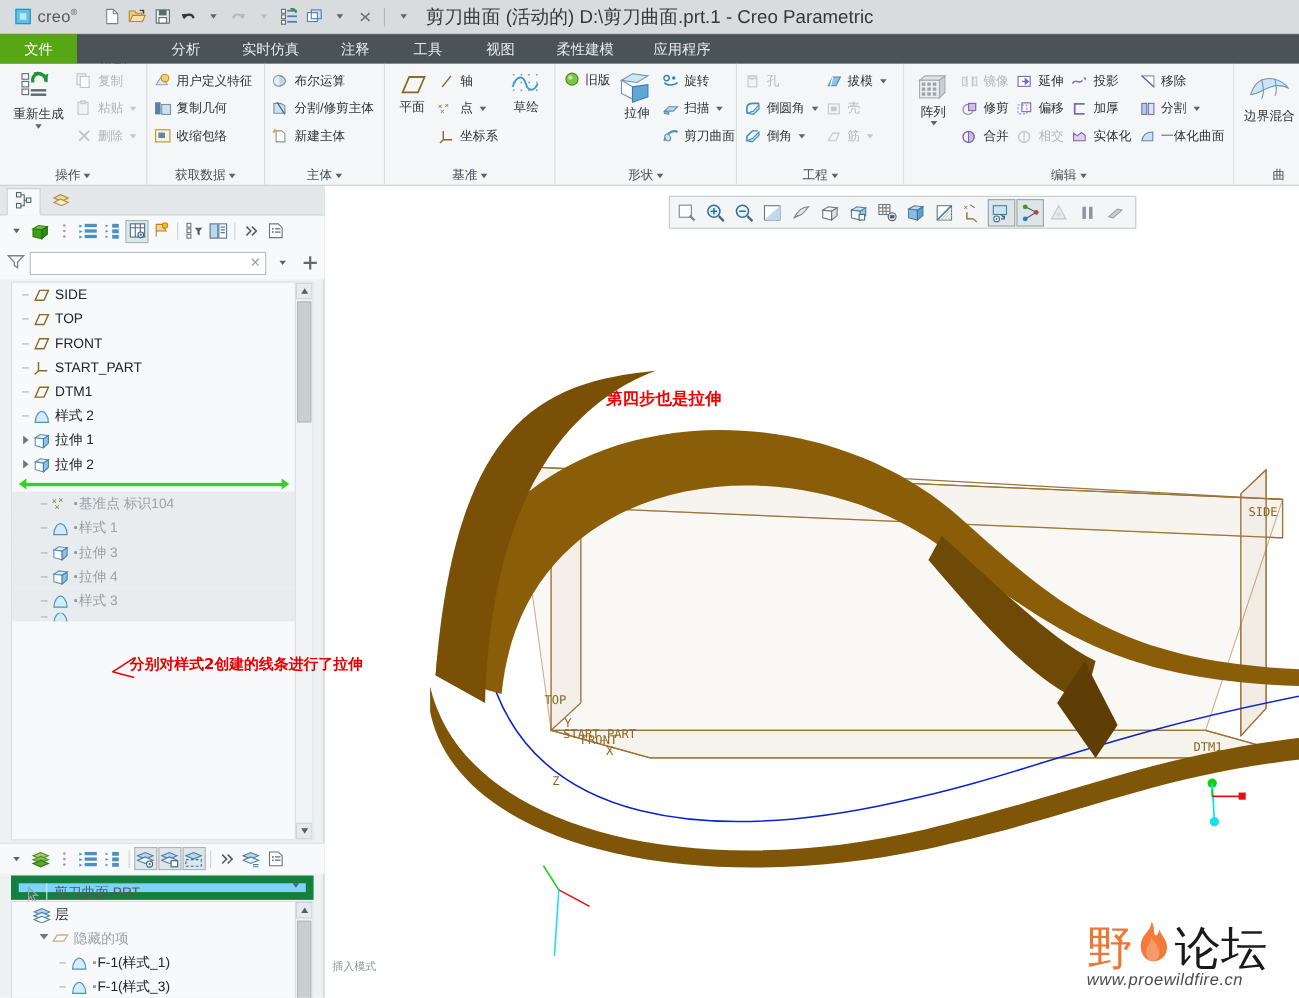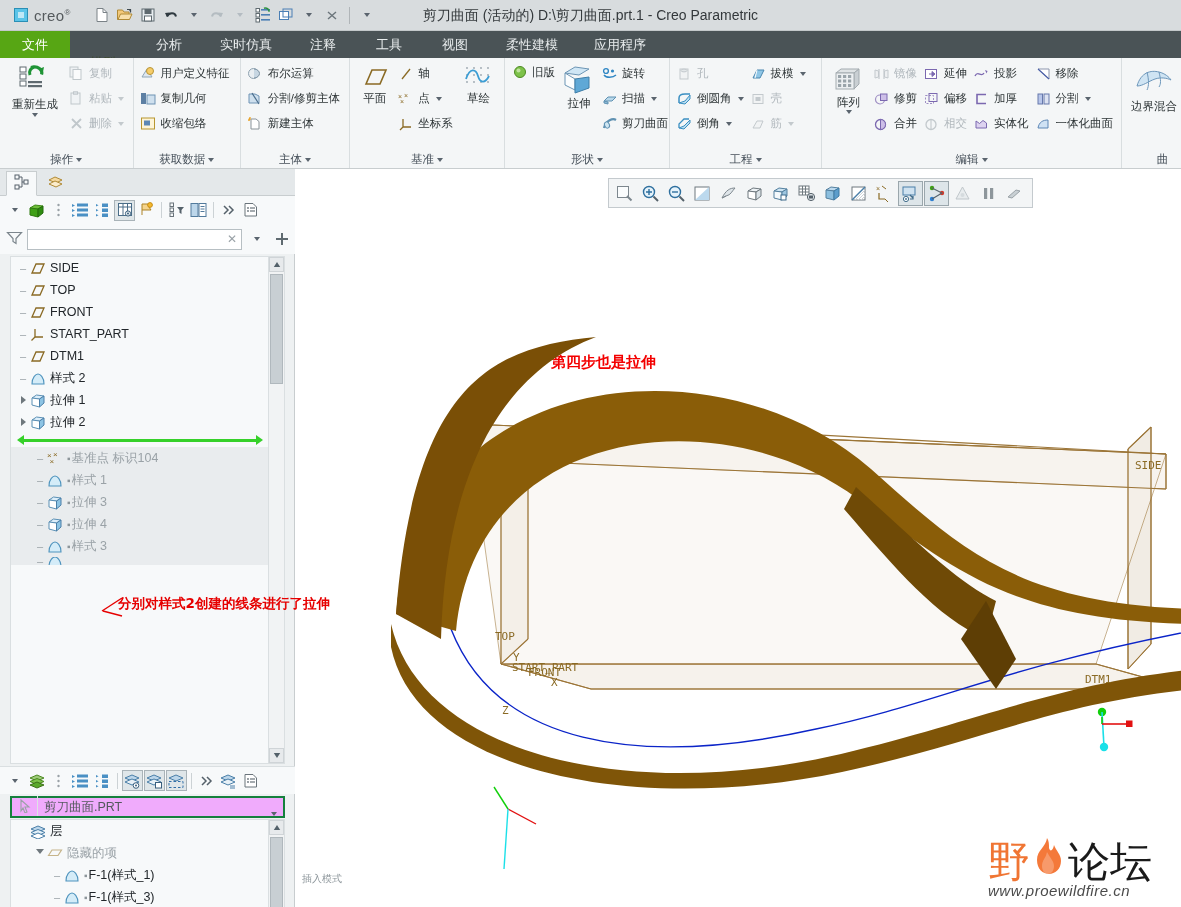--- a/index.html
+++ b/index.html
@@ -36,21 +36,21 @@
   .qat { display:flex; align-items:center; margin-left:20px; gap:1px; }
   .qat-btn {
     width:22px; height:22px; display:flex; align-items:center; justify-content:center;
     cursor:default;
   }
   .qat-btn svg { display:block; }
   .qat-sep { width:1px; height:17px; background:#b0b5b8; margin:0 5px; }
   .title-text {
     position:absolute; left:0; top:0; width:1181px; height:31px;
     display:flex; align-items:center; justify-content:center;
-    font-size:14px; color:#33383b; pointer-events:none;
+    font-size:17px; color:#33383b; pointer-events:none;
   }
 
   
   .ribbon-tabs {
     position:absolute; left:0; top:31px; width:1181px; height:27px;
     background:#4a5356; display:flex; align-items:stretch;
   }
   .rtab {
     display:flex; align-items:center; justify-content:center;
     color:#e8eced; font-size:13px; padding:0 18px; cursor:default;
@@ -158,21 +158,21 @@
   .sc-arrow { width:15px; height:15px; background:#e7eaec; border:1px solid #cfd4d7; display:flex;align-items:center;justify-content:center;}
   .sc-thumb { position:absolute; left:1px; width:13px; background:#c8cfd3; border:1px solid #b0b8bd;}
 
   .layer-toolbar {
     position:absolute; left:0; top:597px; width:295px; height:28px;
     background:#f7f9fa; display:flex; align-items:center; padding-left:4px; gap:1px;
     border-top:1px solid #dadfe1;
   }
   .modelsel {
     position:absolute; left:10px; top:627px; width:275px; height:22px;
-    background:#f0abfc; border:2px solid #15803d; display:flex; align-items:flex-end;
+    background:#7dd3fc; border:7px solid #15803d; display:flex; align-items:flex-start;
   }
   .modelsel .ptr { width:26px; height:20px; display:flex;align-items:center;justify-content:center; border-right:1px solid #dde2e4;}
   .modelsel .txt { flex:1; padding-left:6px; font-size:12.5px; color:#53595d;}
   .modelsel .dd { width:18px; display:flex;align-items:center;justify-content:center; }
 
   .layertree {
     position:absolute; left:10px; top:650px; width:275px; height:257px;
     background:#f7f9fa; border:1px solid #dadfe1; overflow:hidden;
   }
 

